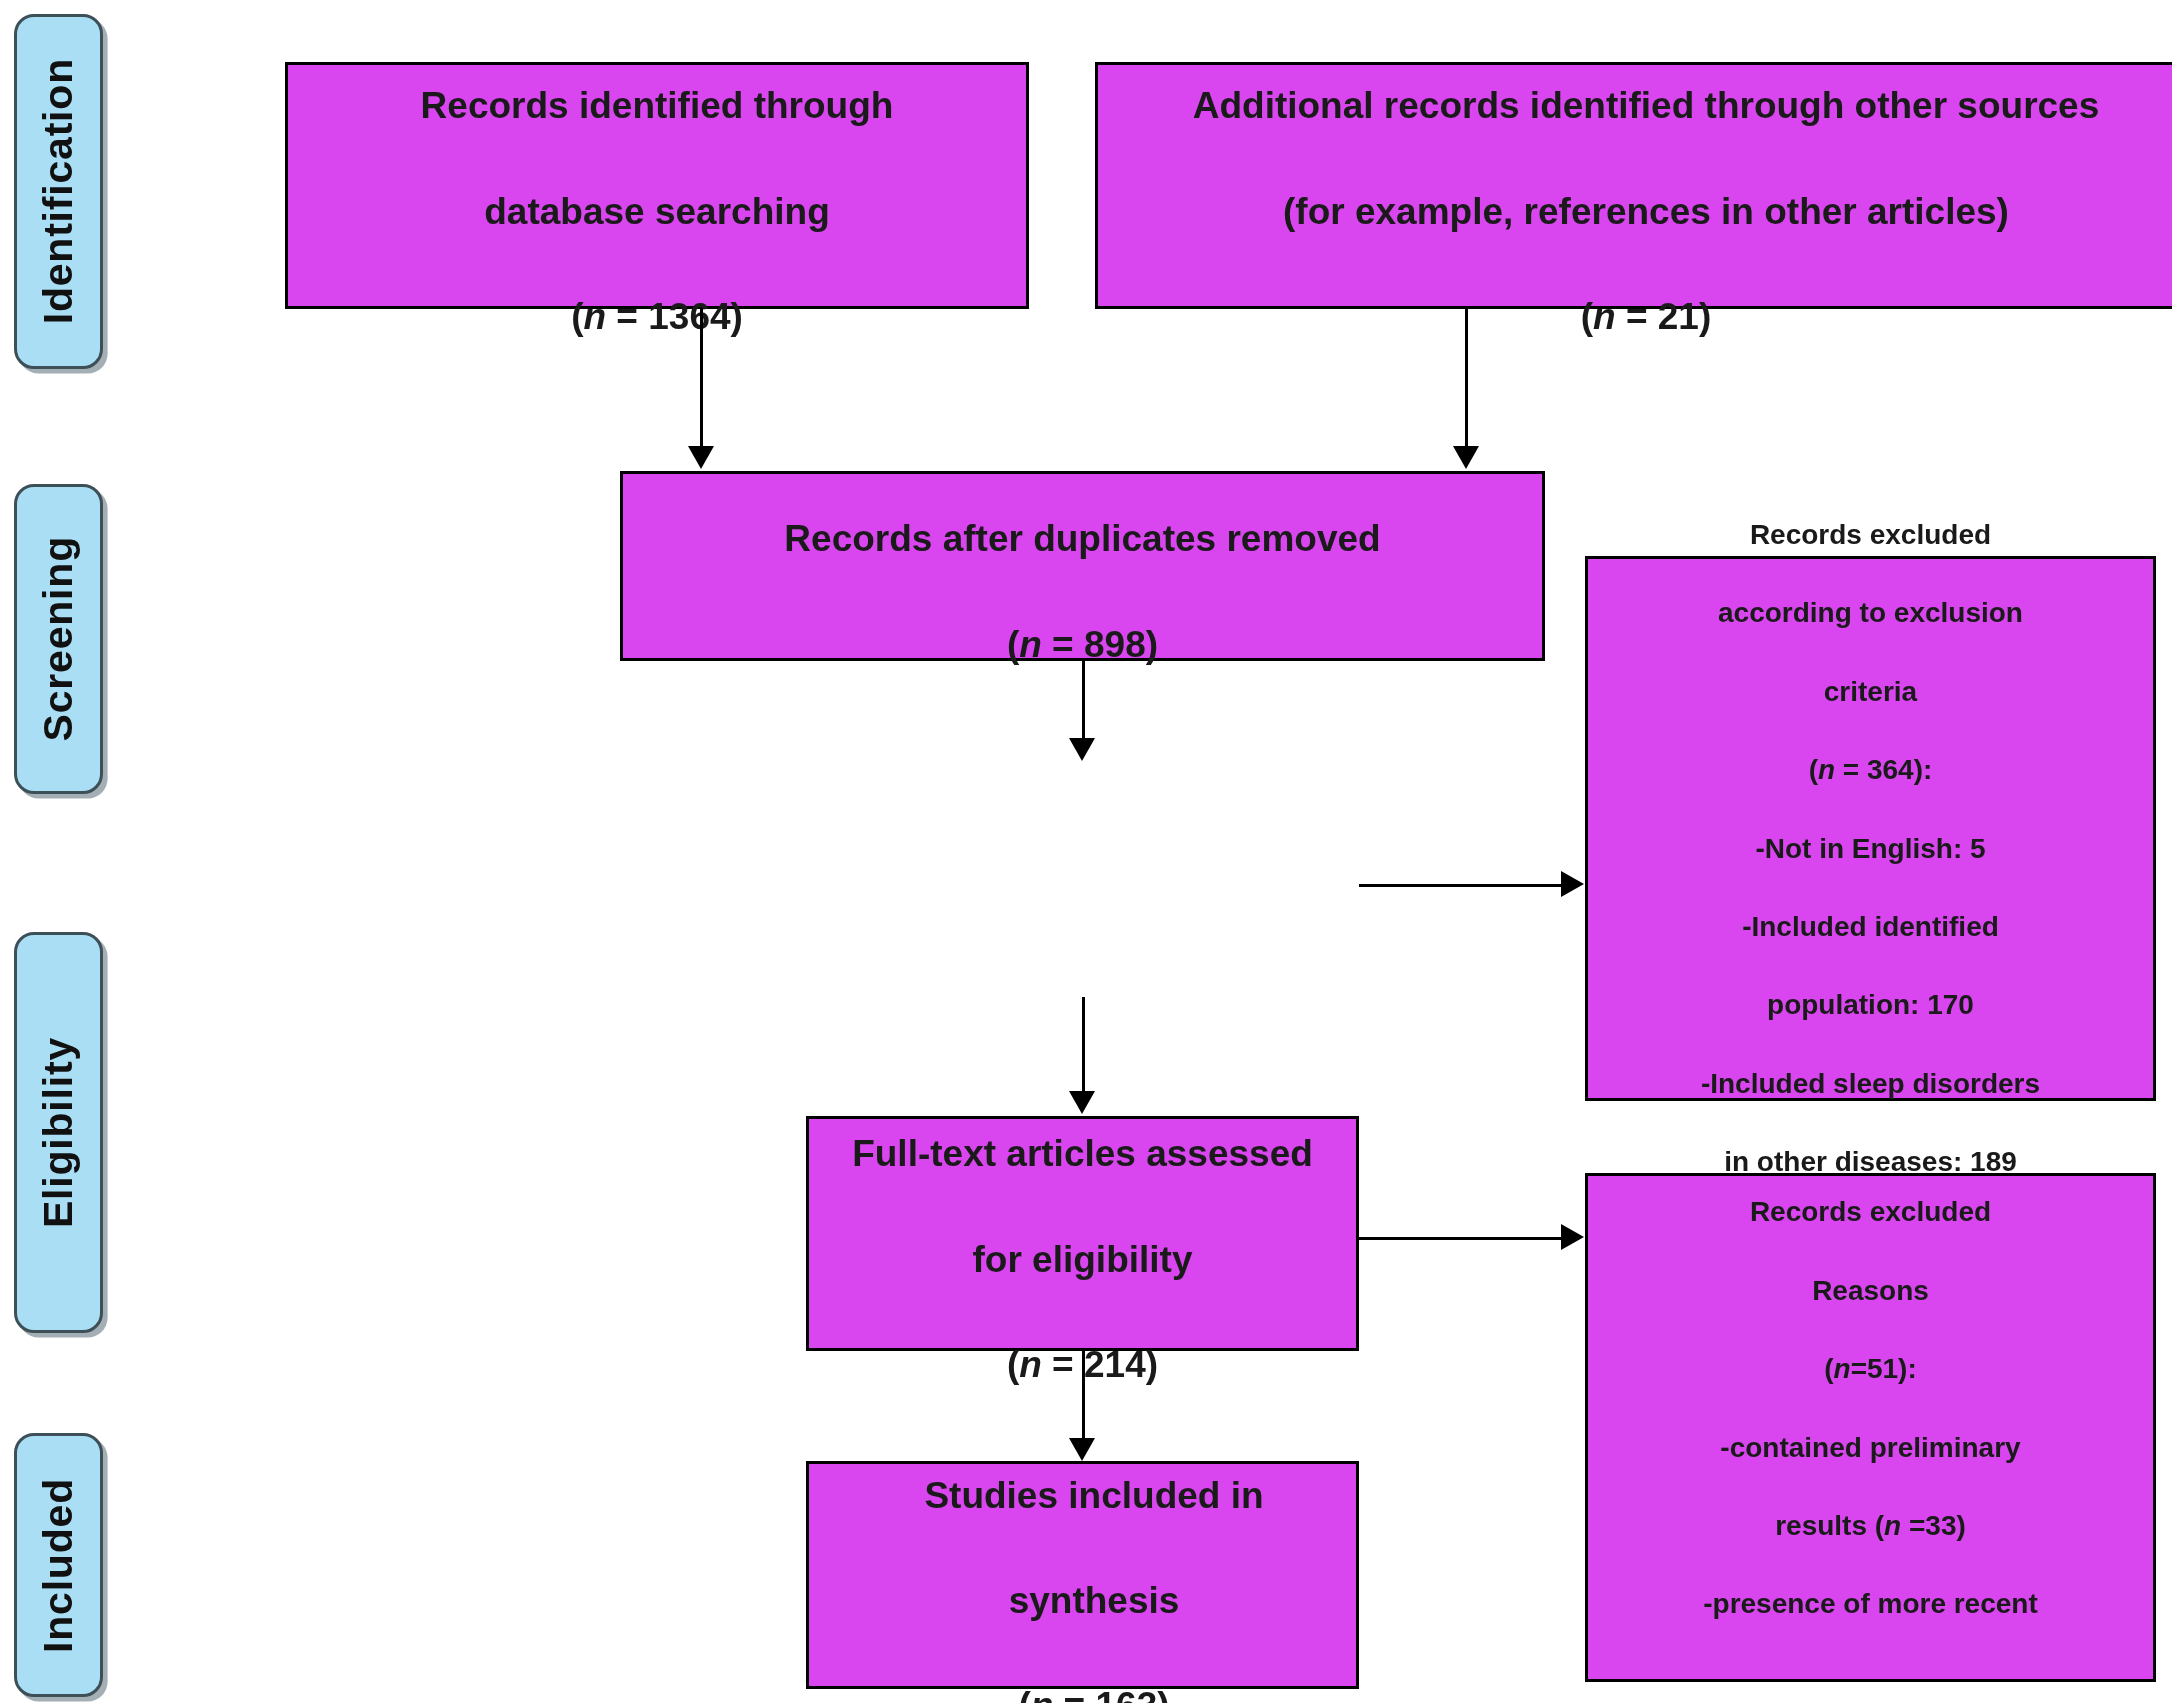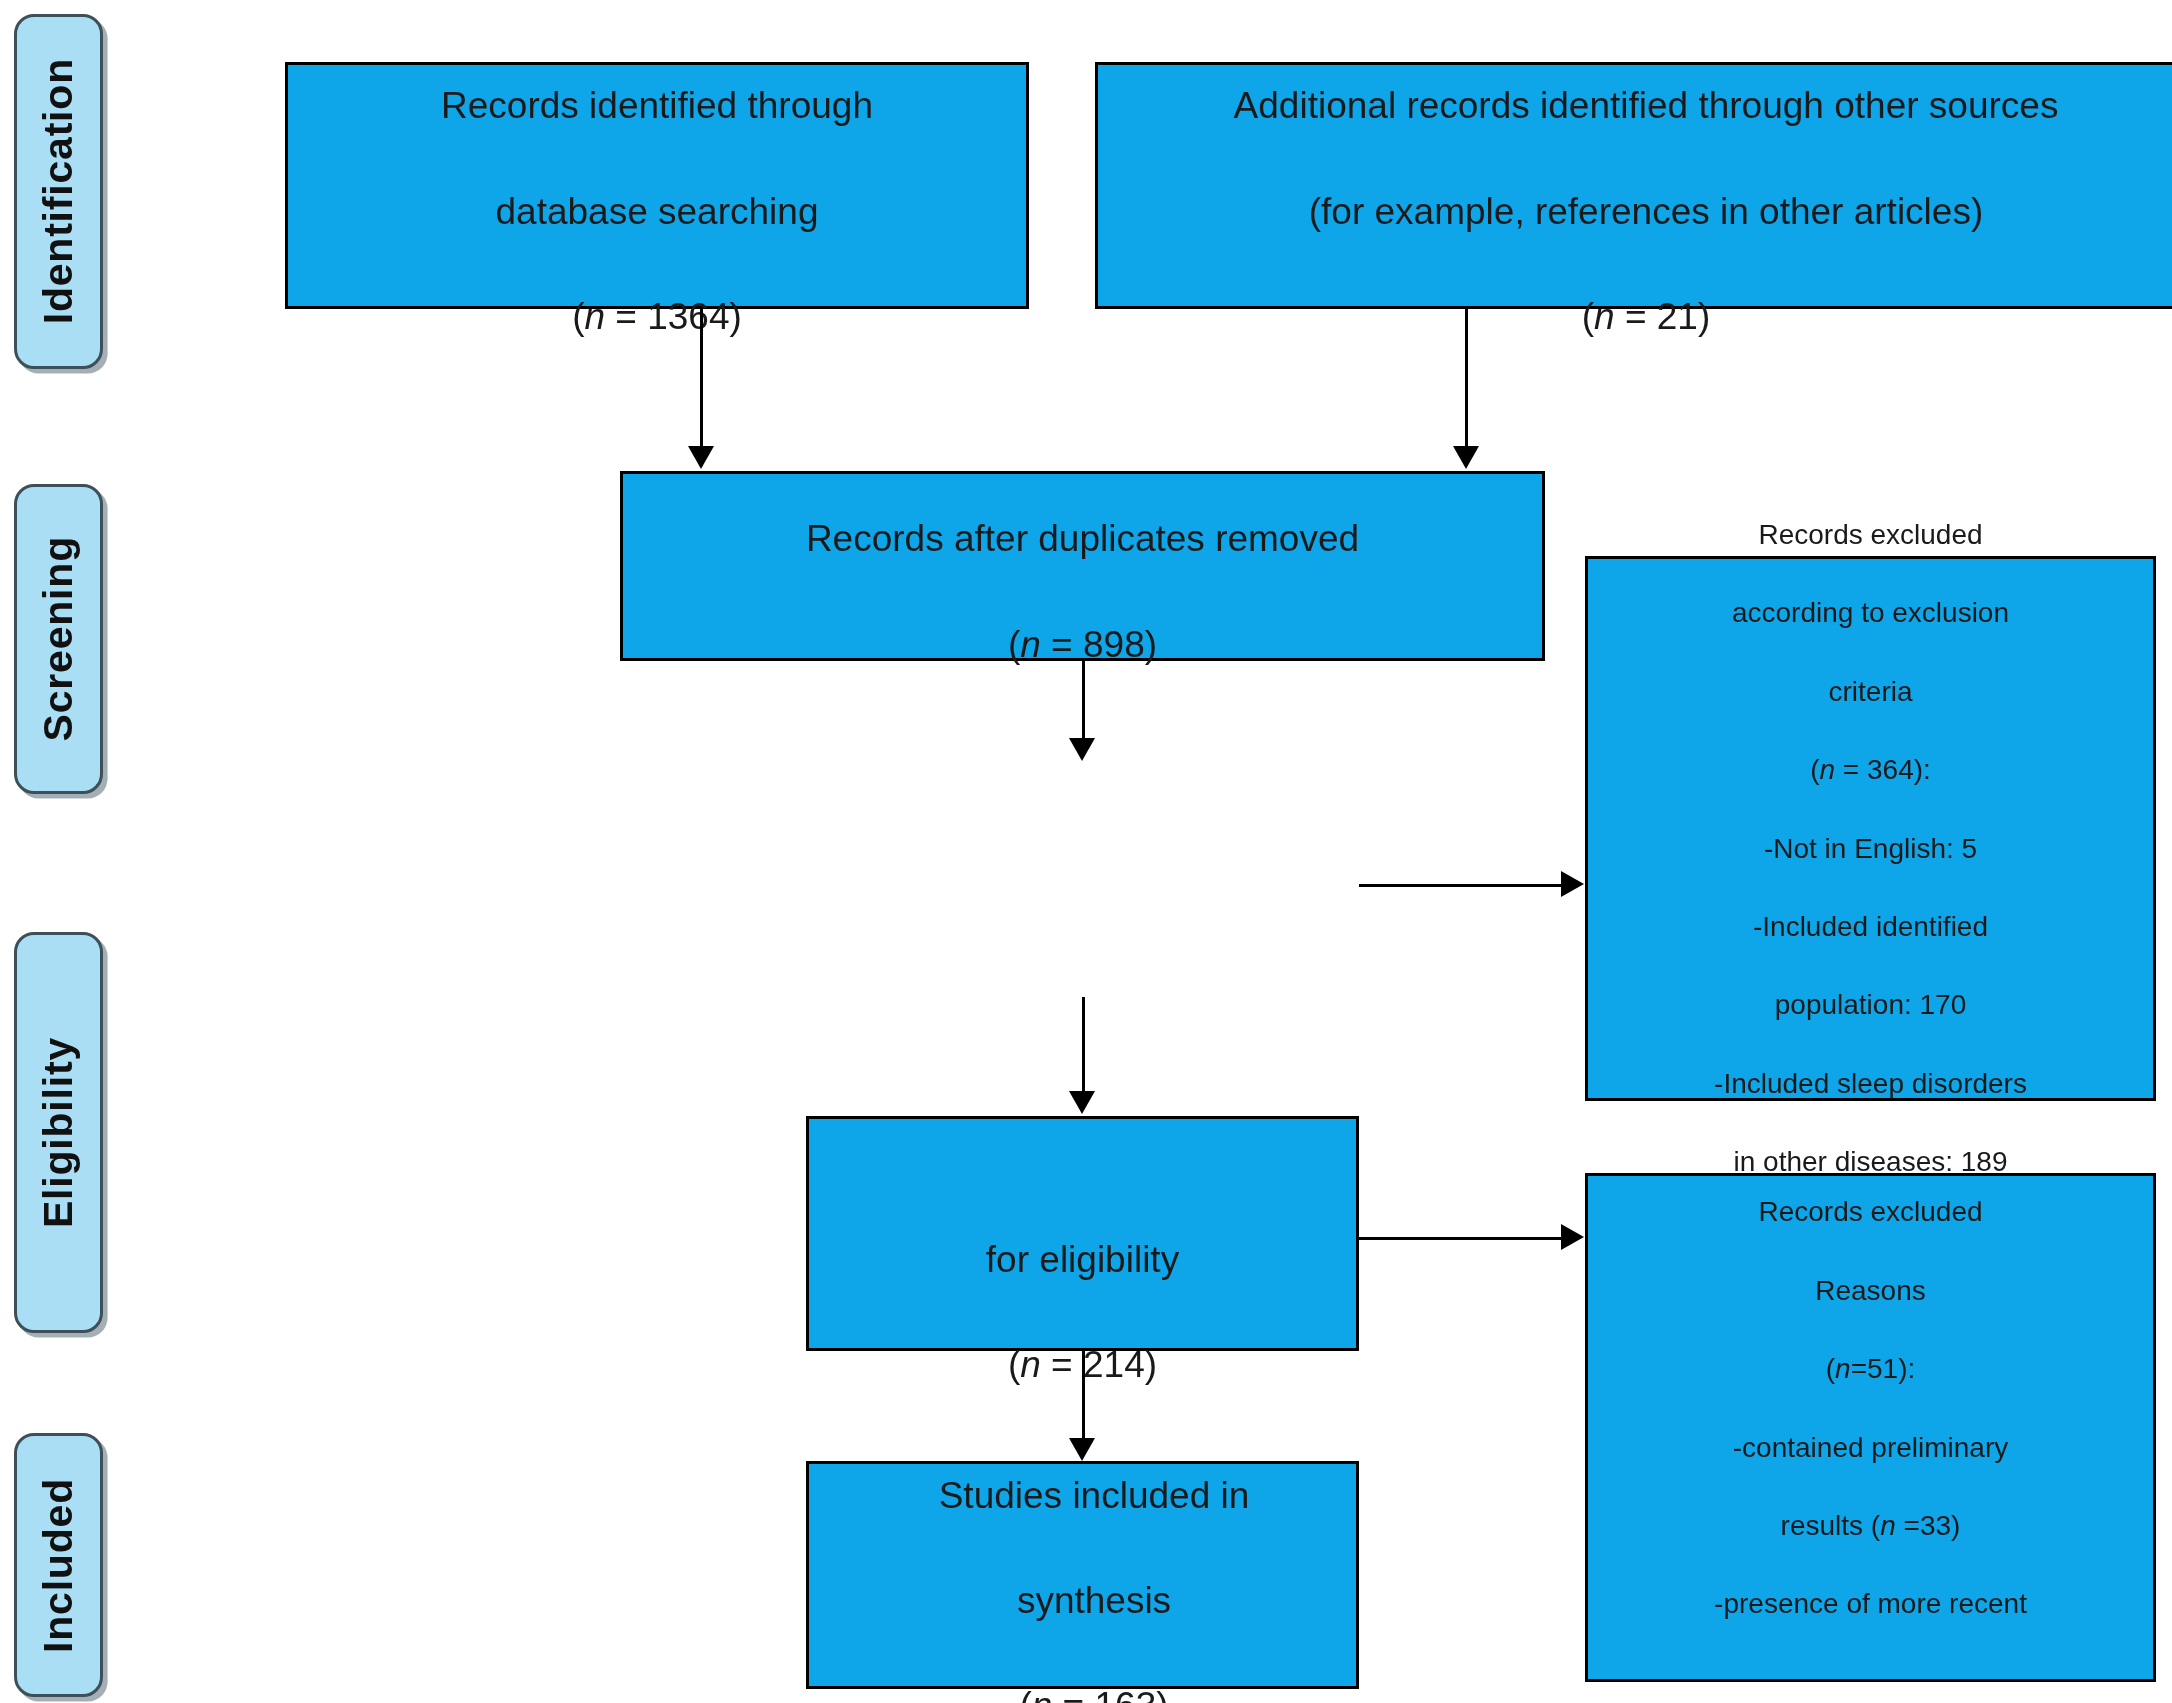--- a/index.html
+++ b/index.html
@@ -32,27 +32,28 @@
     font-size:41px;
     letter-spacing:0.8px;
     color:#111111;
     white-space:nowrap;
     font-family:"Liberation Sans", sans-serif;
   }
 
   
   .box {
     position:absolute;
-    background:#0ea5e9;
+    background:#d946ef;
     border:3.8px solid #000000;
     box-sizing:border-box;
     display:flex;
     align-items:center;
     justify-content:center;
     text-align:center;
+    font-weight:bold;
   }
   .box .box-text {
     font-size:37px;
     line-height:1.42;
     color:#1a1a1a;
     padding:0 13.7px;
     white-space:pre-line;
     font-family:"Liberation Sans", sans-serif;
   }
   .box.small-text .box-text { font-size:28px; line-height:1.40; }
@@ -138,21 +139,21 @@
       <span>-Not in English: 5</span><br>
       <span>-Included identified</span><br>
       <span>population: 170</span><br>
       <span>-Included sleep disorders</span><br>
       <span>in other diseases: 189</span>
     </div>
   </div>
 
   <div class="box" style="left:806px; top:1116px; width:553px; height:235px;">
     <div class="box-text">
-      <br>
+      <span>Full-text articles assessed</span><br>
       <span>for eligibility</span><br>
       <span><span>(</span><span class="italic-n">n</span><span> = 214)</span></span>
     </div>
   </div>
 
   <div class="box small-text" style="left:1585px; top:1173px; width:571px; height:509px;">
     <div class="box-text">
       <span>Records excluded</span><br>
       <span>Reasons</span><br>
       <span><span>(</span><span class="italic-n">n</span><span>=51):</span></span><br>

